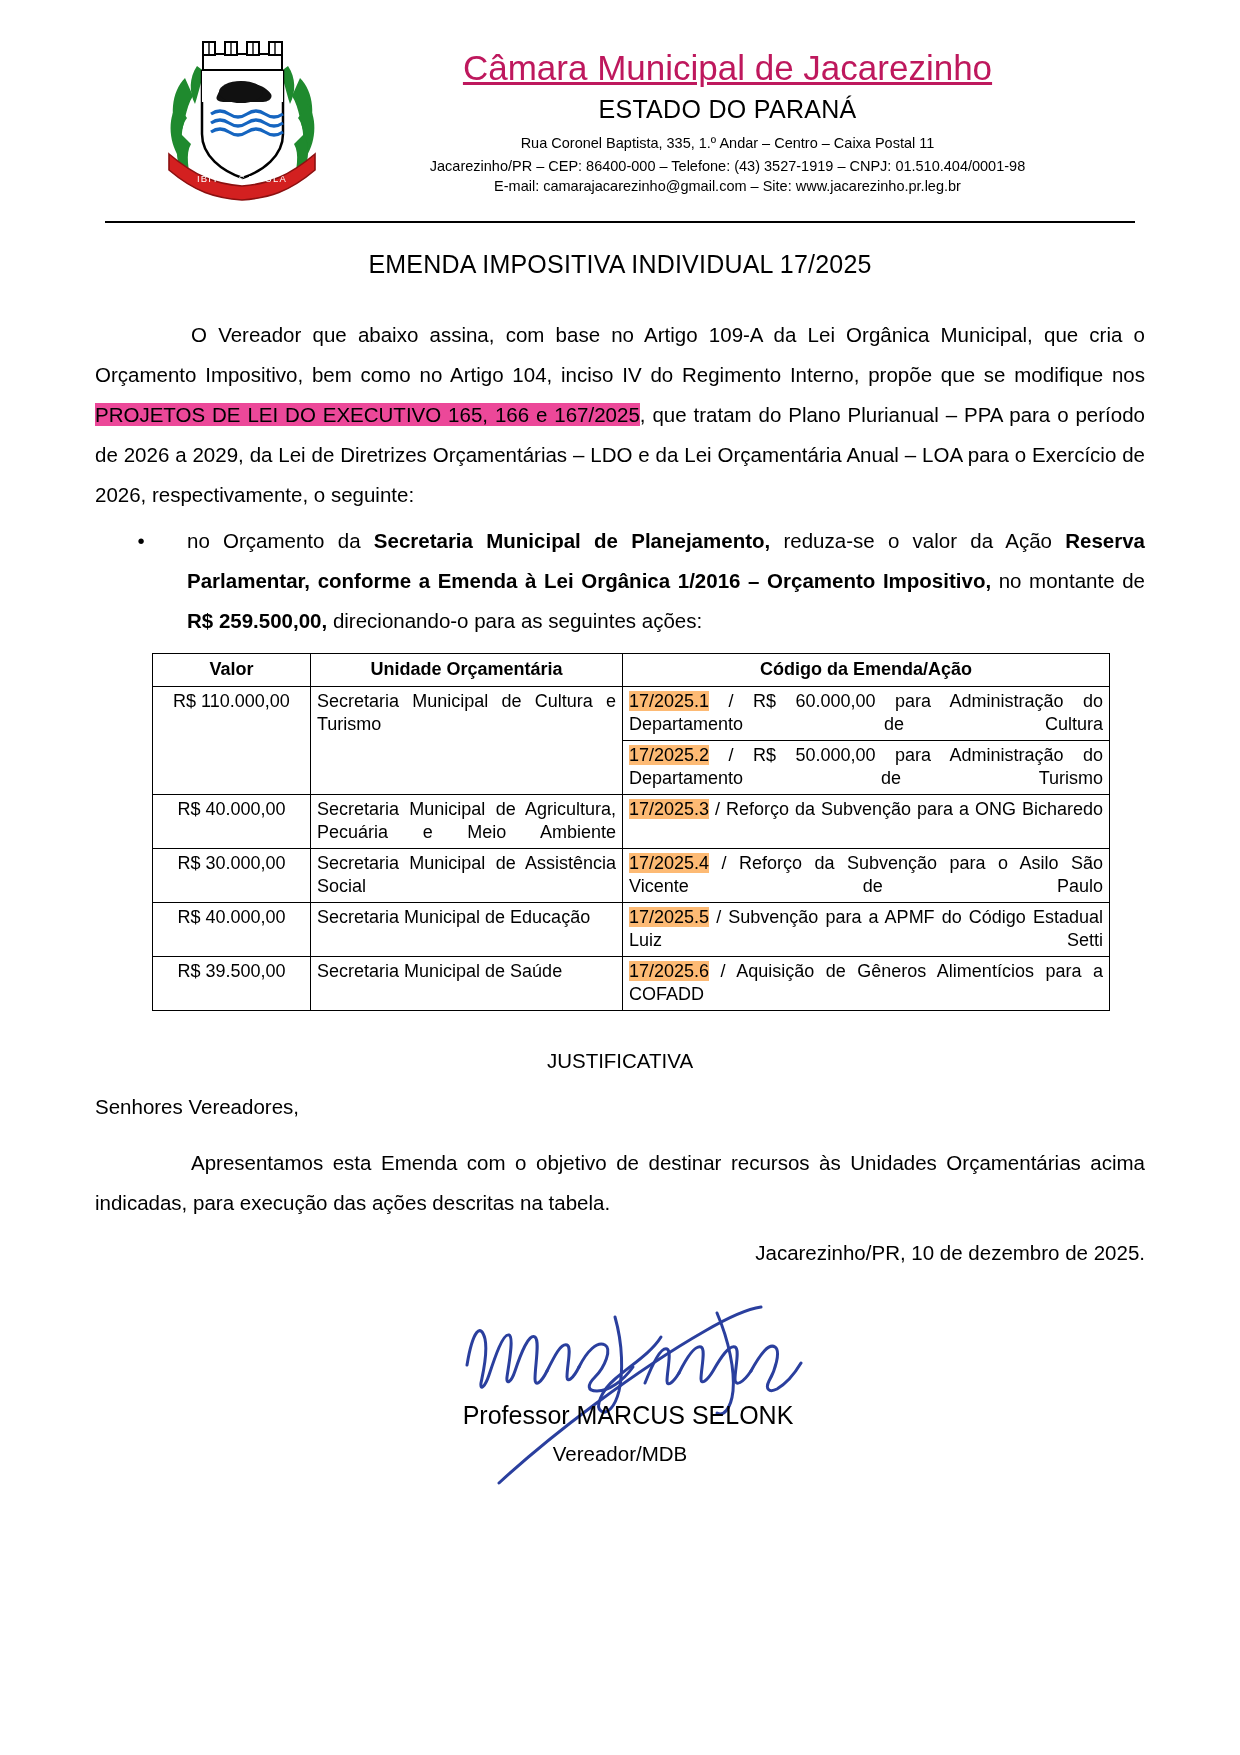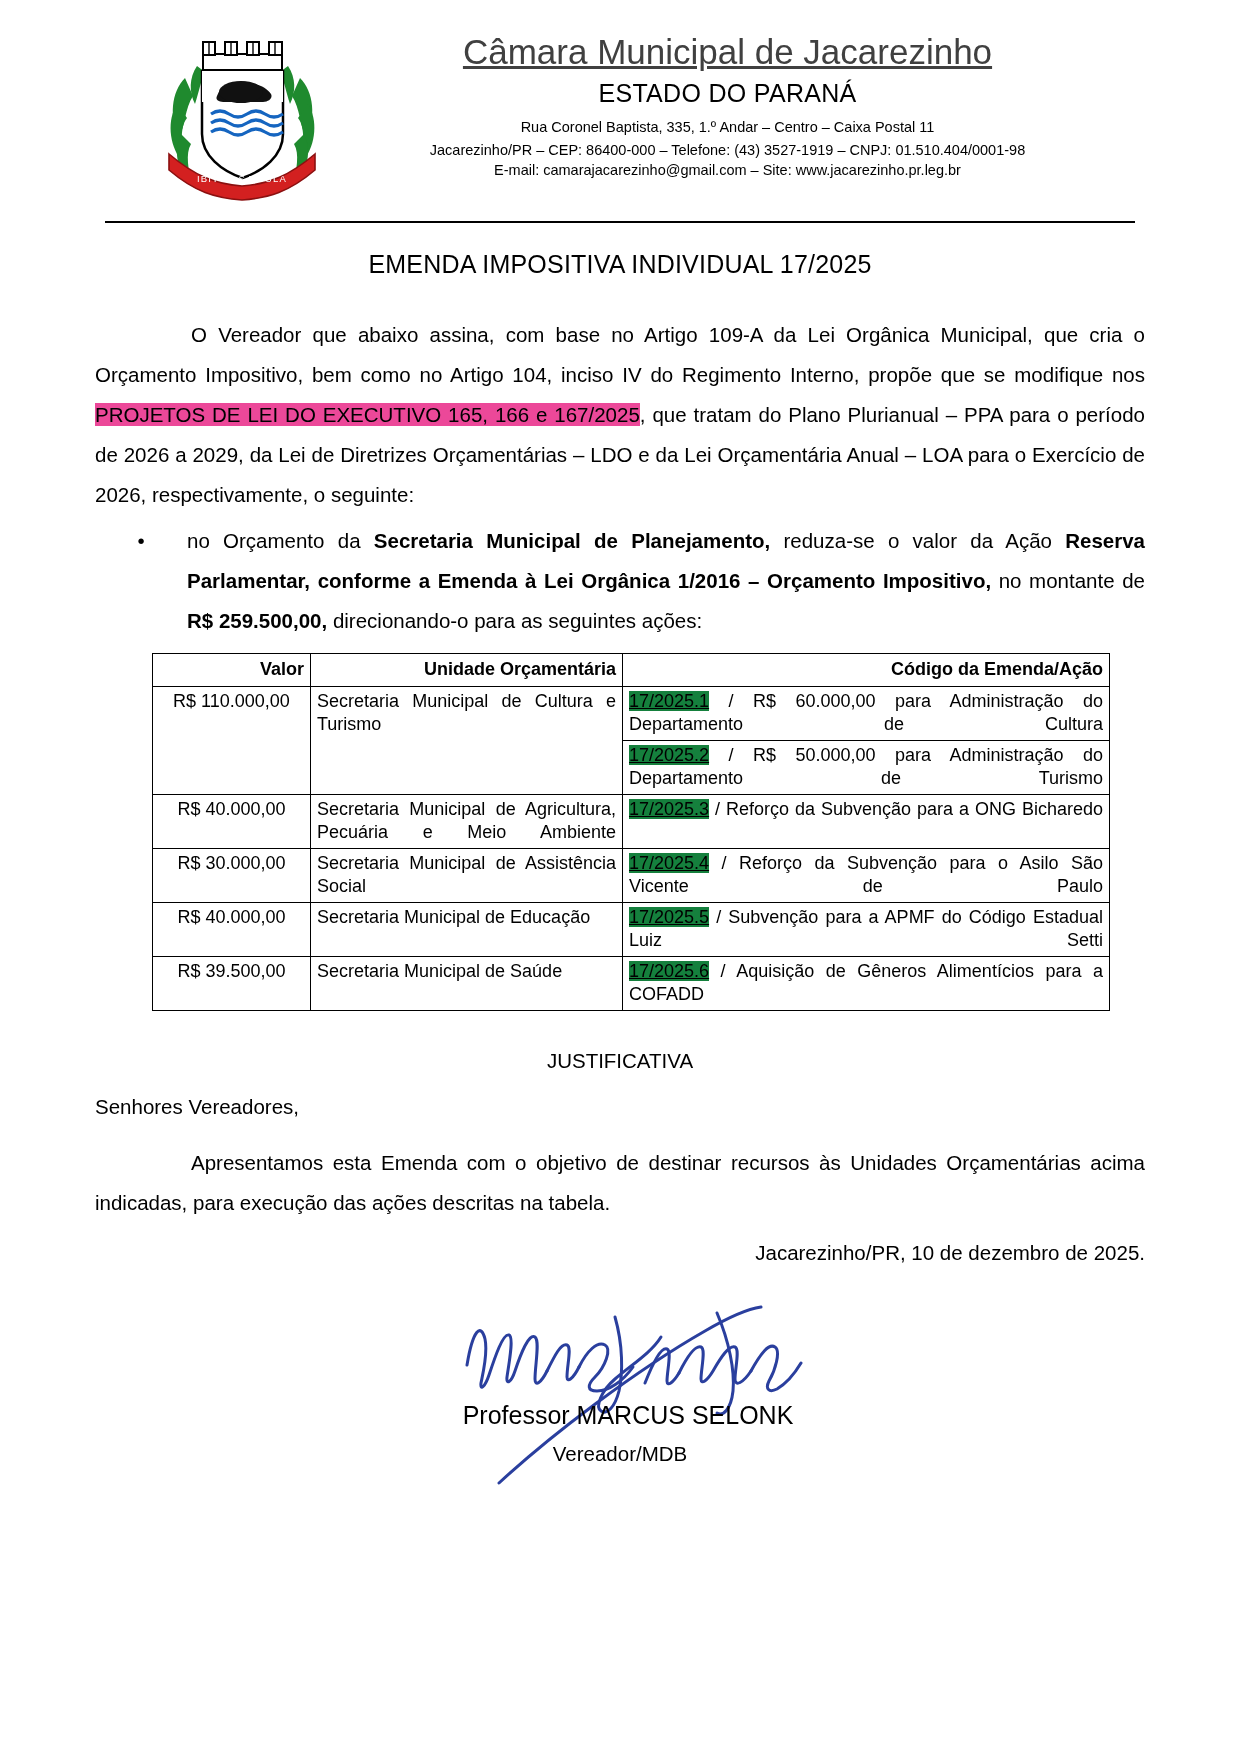--- a/index.html
+++ b/index.html
@@ -37,25 +37,26 @@
     margin-left: 60px;
   }
   .header-text {
     flex: 1 1 auto;
     text-align: center;
     padding-top: 6px;
     padding-right: 20px;
   }
   .org-title {
     font-size: 35px;
-    color: #404040;
+    color: #be185d;
     text-decoration: underline;
     letter-spacing: 0px;
     line-height: 1.15;
     white-space: nowrap;
+    margin-top: 16px;
   }
   .org-state {
     font-size: 25px;
     margin-top: 7px;
     letter-spacing: 0.3px;
   }
   .org-addr {
     font-size: 14.5px;
     margin-top: 9px;
     line-height: 1.42;
@@ -111,42 +112,41 @@
     font-size: 18px;
     table-layout: fixed;
   }
   table.emenda th, table.emenda td {
     border: 1.4px solid #000;
     padding: 3px 6px 4px 6px;
     vertical-align: top;
     line-height: 1.28;
   }
   table.emenda th {
-    text-align: right;
+    text-align: center;
     font-weight: bold;
     padding: 4px 6px 5px 6px;
   }
   td.valor {
     text-align: center;
     white-space: nowrap;
   }
   td.unidade {
     text-align: justify;
     text-align-last: justify;
   }
   td.codigo {
     text-align: justify;
     text-align-last: left;
   }
   td.codigo.just-all {
     text-align-last: justify;
   }
   .code-hl {
-    background: #15803d;
-    text-decoration: underline;
+    background: #fdba74;
   }
   .col-valor { width: 158px; }
   .col-unidade { width: 312px; }
   .col-codigo { width: auto; }
 
   
   .just-title {
     text-align: center;
     font-size: 20.5px;
     margin-top: 38px;

